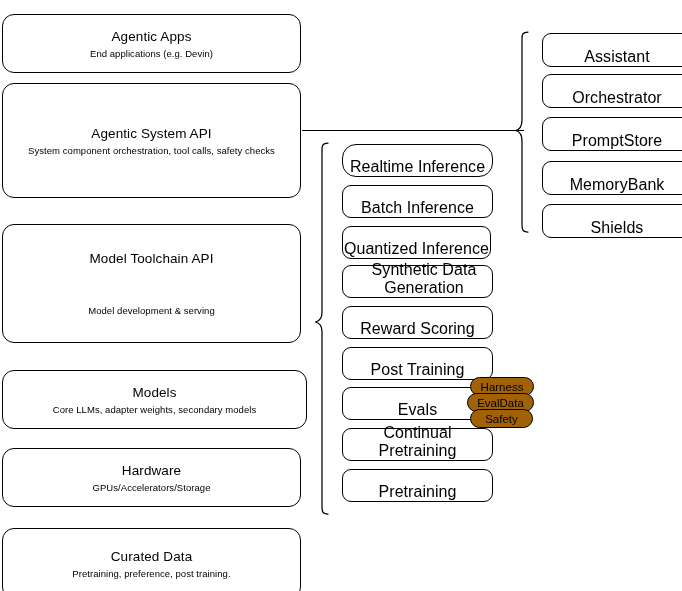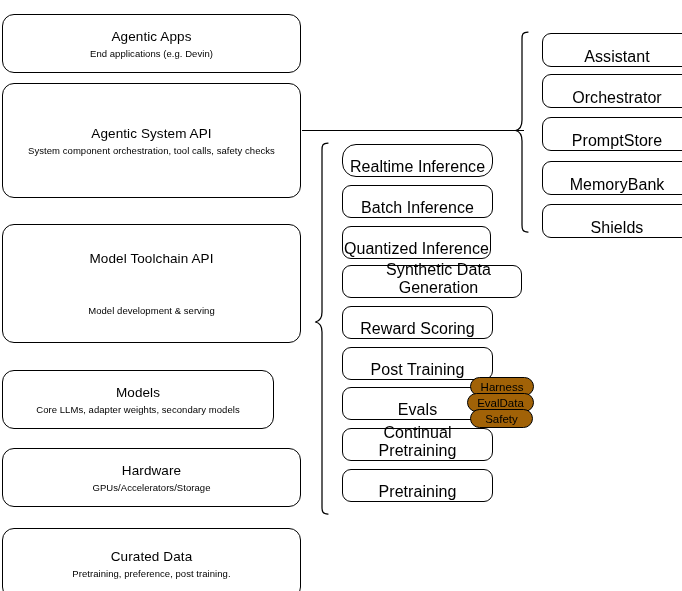--- a/index.html
+++ b/index.html
@@ -119,21 +119,21 @@
   <div class="box layer" style="left:2px; top:83px; width:299px; height:115px;">
     <div class="title">Agentic System API</div>
     <div class="subtitle">System component orchestration, tool calls, safety checks</div>
   </div>
 
   <div class="box layer" style="left:2px; top:224px; width:299px; height:119px;gap:35px;">
     <div class="title">Model Toolchain API</div>
     <div class="subtitle">Model development &amp; serving</div>
   </div>
 
-  <div class="box layer" style="left:2px; top:370px; width:272px; height:59px;">
+  <div class="box layer" style="left:2px; top:370px; width:305px; height:59px;">
     <div class="title">Models</div>
     <div class="subtitle">Core LLMs, adapter weights, secondary models</div>
   </div>
 
   <div class="box layer" style="left:2px; top:448px; width:299px; height:59px;">
     <div class="title">Hardware</div>
     <div class="subtitle">GPUs/Accelerators/Storage</div>
   </div>
 
   <div class="box layer" style="left:2px; top:528px; width:299px; height:71px;">
@@ -143,21 +143,21 @@
 
   <div class="box cap" style="left:330px; top:144px; width:151px; height:33px;border-radius:14px;">
     <span>Realtime Inference</span>
   </div>
   <div class="box cap" style="left:330px; top:185px; width:151px; height:33px;">
     <span>Batch Inference</span>
   </div>
   <div class="box cap" style="left:330px; top:226px; width:149px; height:33px;">
     <span>Quantized Inference</span>
   </div>
-  <div class="box cap" style="left:330px; top:265px; width:180px; height:33px;padding-left:13px;">
+  <div class="box cap" style="left:330px; top:265px; width:151px; height:33px;padding-left:13px;">
     <span>Synthetic Data Generation</span>
   </div>
   <div class="box cap" style="left:330px; top:306px; width:151px; height:33px;">
     <span>Reward Scoring</span>
   </div>
   <div class="box cap" style="left:330px; top:347px; width:151px; height:33px;">
     <span>Post Training</span>
   </div>
   <div class="box cap" style="left:330px; top:387px; width:151px; height:33px;">
     <span>Evals</span>

